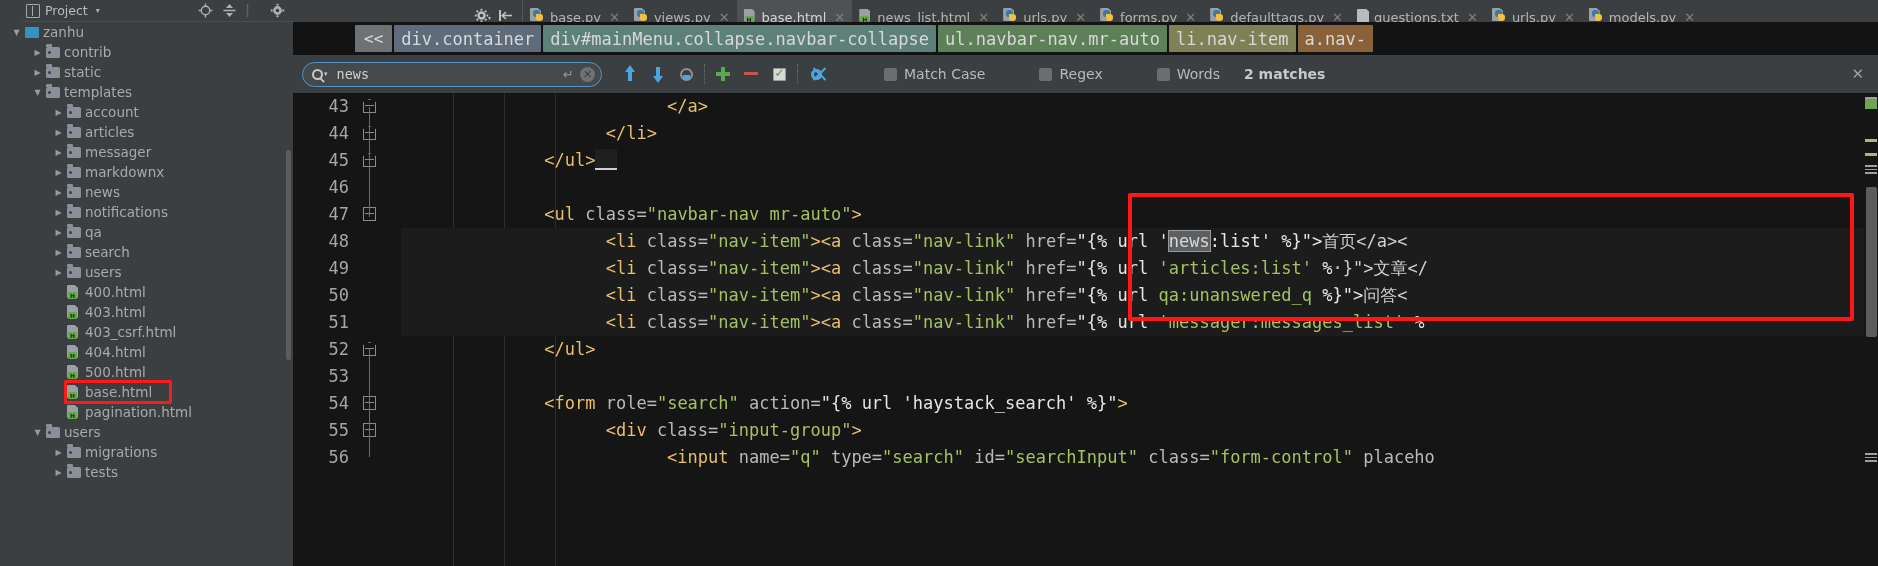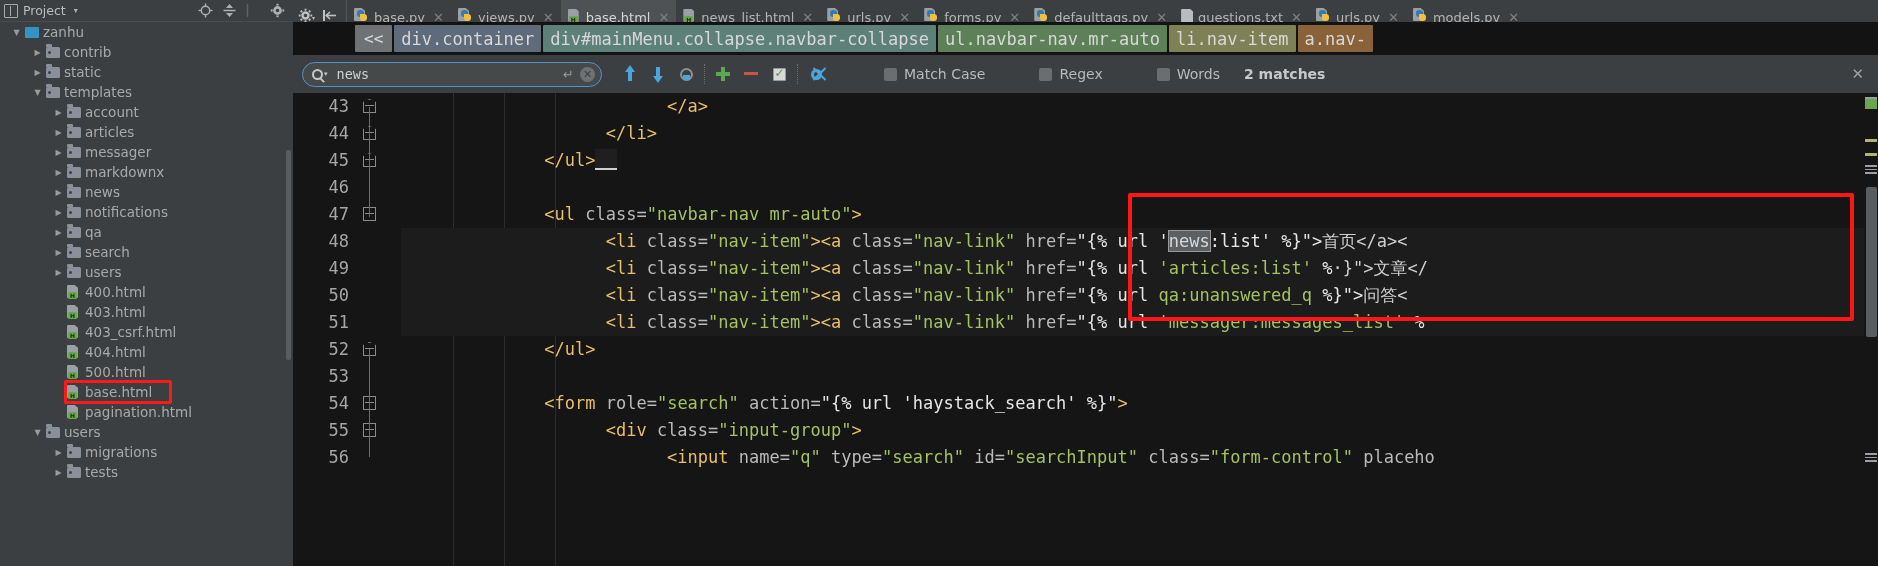--- a/index.html
+++ b/index.html
@@ -13,20 +13,21 @@
     color: #a9b7c6;
     -webkit-font-smoothing: antialiased;
   }
   #app { position: relative; width: 1878px; height: 566px; }
 
   
   #project-pane {
     position: absolute; left: 0; top: 0; width: 318px; height: 566px;
     background: #3c3f41;
     border-right: 1px solid #2b2b2b;
+    padding-left: 22px;
   }
   #project-header {
     height: 22px; background: #3c3f41;
     display: flex; align-items: center;
     padding: 0 4px;
     border-bottom: 1px solid #4a4d4f;
   }
   .ph-title { color: #bbbbbb; font-size: 12.5px; margin-left: 5px; }
   .ph-caret {
     margin-left: 8px; font-size: 8px; color: #b0b0b0; line-height: 1;
@@ -118,20 +119,21 @@
     position: absolute; border: 3px solid #ff1a1a; border-radius: 2px;
     pointer-events: none;
   }
 
   
   #tabbar {
     position: absolute; left: 293px; top: 0; right: 0; height: 34px;
     background: #3c3f41;
     display: flex; align-items: stretch;
     overflow: hidden;
+    justify-content: center;
   }
   #tab-tools {
     display: flex; align-items: center; gap: 7px;
     padding: 0 8px 0 5px; flex: none;
     border-right: 1px solid #555;
   }
   .tb-icon { display: inline-block; position: relative; }
   .tab {
     display: flex; align-items: center; gap: 5px;
     padding: 0 7px 0 7px; flex: none;

